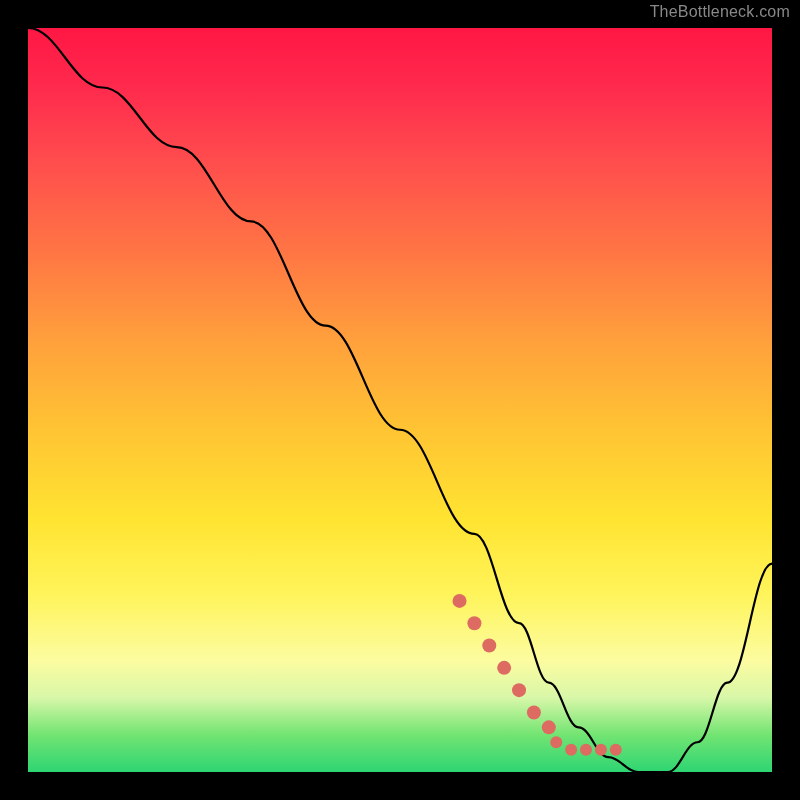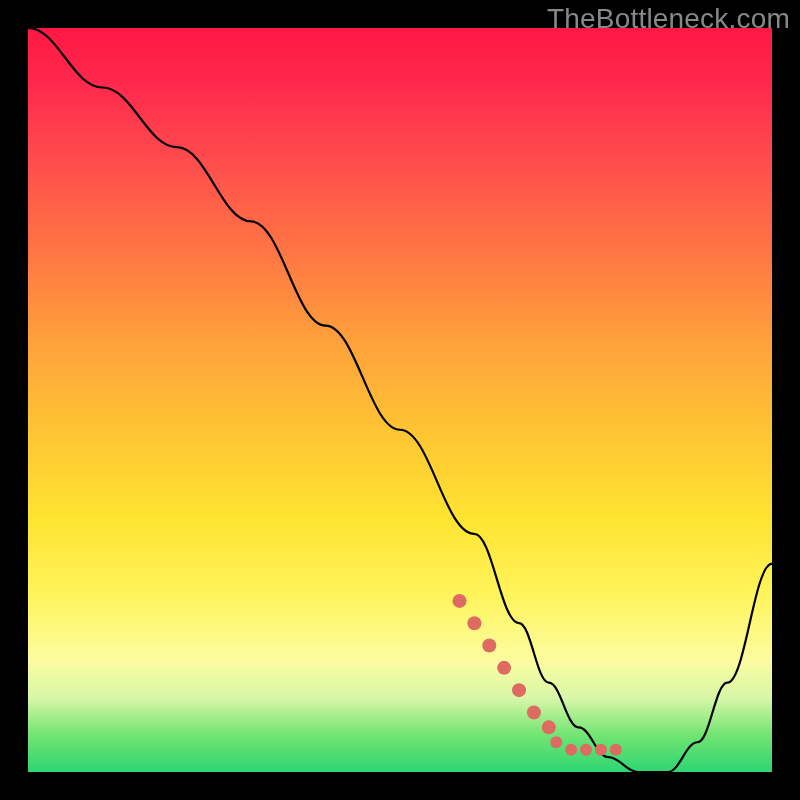--- a/index.html
+++ b/index.html
@@ -40,21 +40,21 @@
       #d8f7a8 90%,
       #72e472 95%,
       #2ed573 100%
     );
   }
   .watermark {
     position: absolute;
     top: 3px;
     right: 10px;
     color: #888;
-    font-size: 28px;
+    font-size: 16px;
     font-weight: 500;
     letter-spacing: 0.2px;
     user-select: none;
   }
   svg.curve {
     position: absolute;
     left: 0;
     top: 0;
     width: 744px;
     height: 744px;

